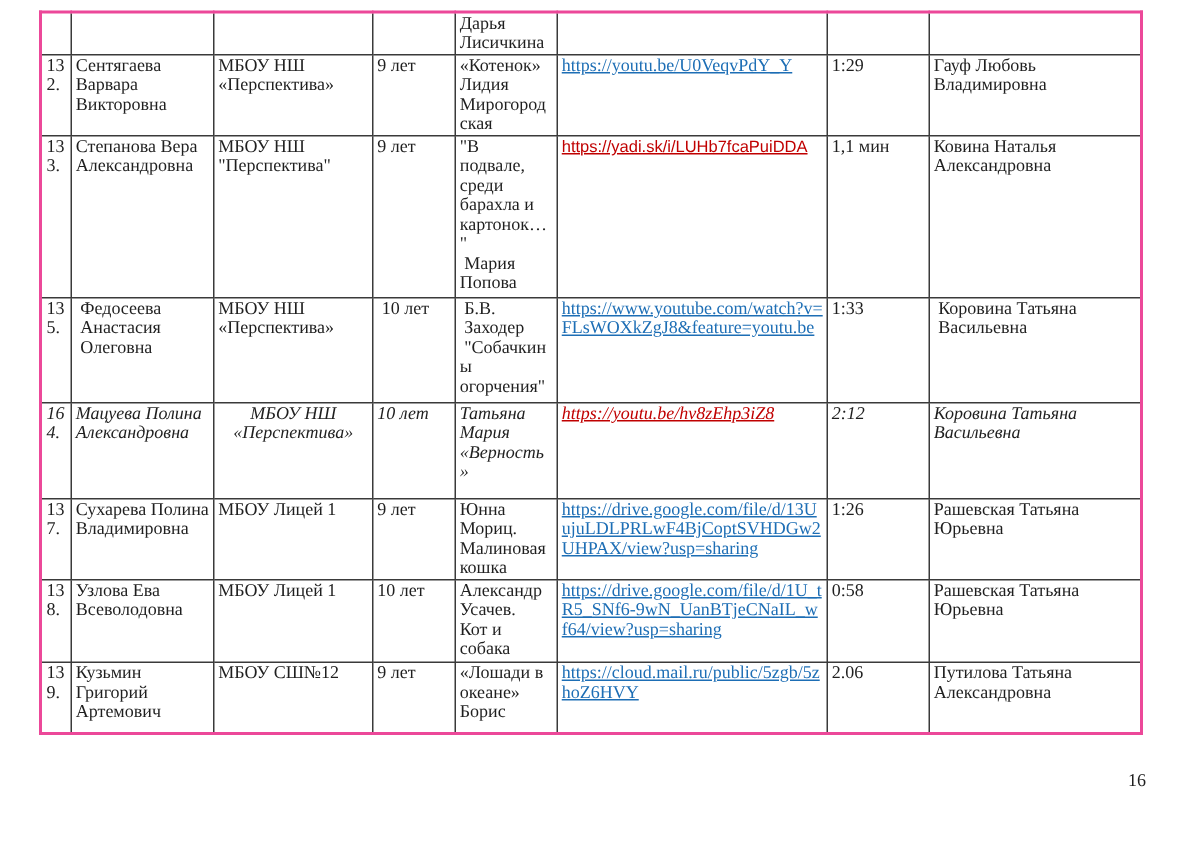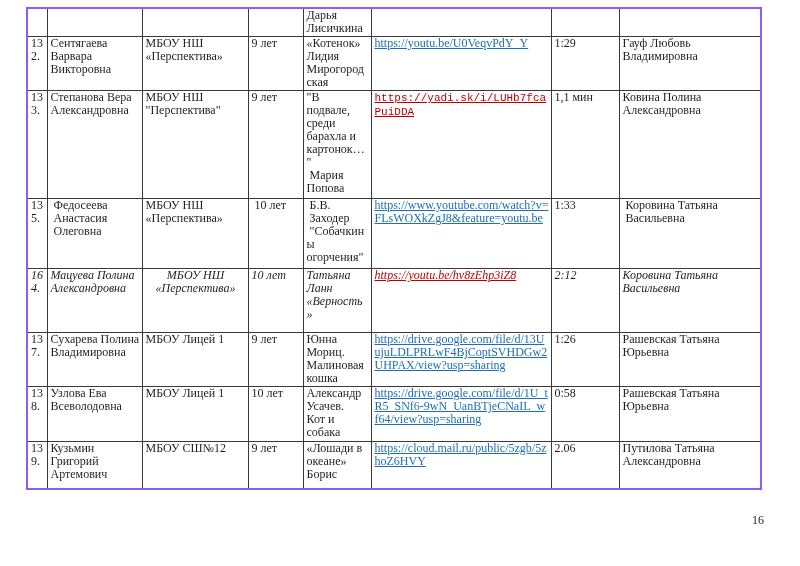--- a/index.html
+++ b/index.html
@@ -20,21 +20,21 @@
     inset: 0;
     background: #ffffff;
   }
   table.participants {
     position: absolute;
     left: 26px;
     top: 7px;
     width: 734px;
     border-collapse: collapse;
     table-layout: fixed;
-    border: 2px solid #8b5cf6;
+    border: 2px solid #ec4899;
     padding-left: 36px;
   }
   table.participants td {
     border: 1px solid #3a3a3a;
     vertical-align: top;
     font-size: 12px;
     line-height: 13px;
     padding: 0 2px 1px 3px;
     white-space: pre-wrap;
     overflow-wrap: break-word;
@@ -57,21 +57,21 @@
   tbody tr:nth-child(2) { height: 52px; }
   tbody tr:nth-child(3) { height: 108px; }
   tbody tr:nth-child(4) { height: 70px; }
   tbody tr:nth-child(5) { height: 64px; font-style: italic; }
   tbody tr:nth-child(6) { height: 38px; }
   tbody tr:nth-child(7) { height: 55px; }
   tbody tr:nth-child(8) { height: 47px; }
   tbody tr:nth-child(9) { height: 43px; }
   
   tbody tr:nth-child(3) td.col-url a {
-    font-family: Liberation Mono, monospace;
+    font-family: Liberation Sans, sans-serif;
     font-size: 11px;
   }
   
   tbody tr:nth-child(5) td.col-school { text-align: center; }
   .page-number {
     position: absolute;
     top: 513px;
     right: 36px;
     font-size: 12px;
     color: #1f1f1f;
@@ -125,21 +125,21 @@
           <td class="col-title">"В
 подвале,
 среди
 барахла и
 картонок…
 "
  Мария
 Попова</td>
           <td class="col-url"><a href="#" style="color: rgb(192, 0, 0);">https://yadi.sk/i/LUHb7fcaPuiDDA</a></td>
           <td class="col-duration">1,1 мин</td>
-          <td class="col-teacher">Ковина Полина Александровна</td>
+          <td class="col-teacher">Ковина Наталья Александровна</td>
         </tr>
         <tr>
           <td class="col-num">135.</td>
           <td class="col-name"> Федосеева
  Анастасия
  Олеговна</td>
           <td class="col-school">МБОУ НШ «Перспектива»</td>
           <td class="col-age"> 10 лет</td>
           <td class="col-title"> Б.В.
  Заходер
@@ -150,21 +150,21 @@
           <td class="col-duration">1:33</td>
           <td class="col-teacher"> Коровина Татьяна
  Васильевна</td>
         </tr>
         <tr>
           <td class="col-num">164.</td>
           <td class="col-name">Мацуева Полина Александровна</td>
           <td class="col-school">МБОУ НШ «Перспектива»</td>
           <td class="col-age">10 лет</td>
           <td class="col-title">Татьяна
-Ланн
+Мария
 «Верность»</td>
           <td class="col-url"><a href="#" style="color: rgb(192, 0, 0);">https://youtu.be/hv8zEhp3iZ8</a></td>
           <td class="col-duration">2:12</td>
           <td class="col-teacher">Коровина Татьяна Васильевна</td>
         </tr>
         <tr>
           <td class="col-num">137.</td>
           <td class="col-name">Сухарева Полина Владимировна</td>
           <td class="col-school">МБОУ Лицей 1</td>
           <td class="col-age">9 лет</td>

